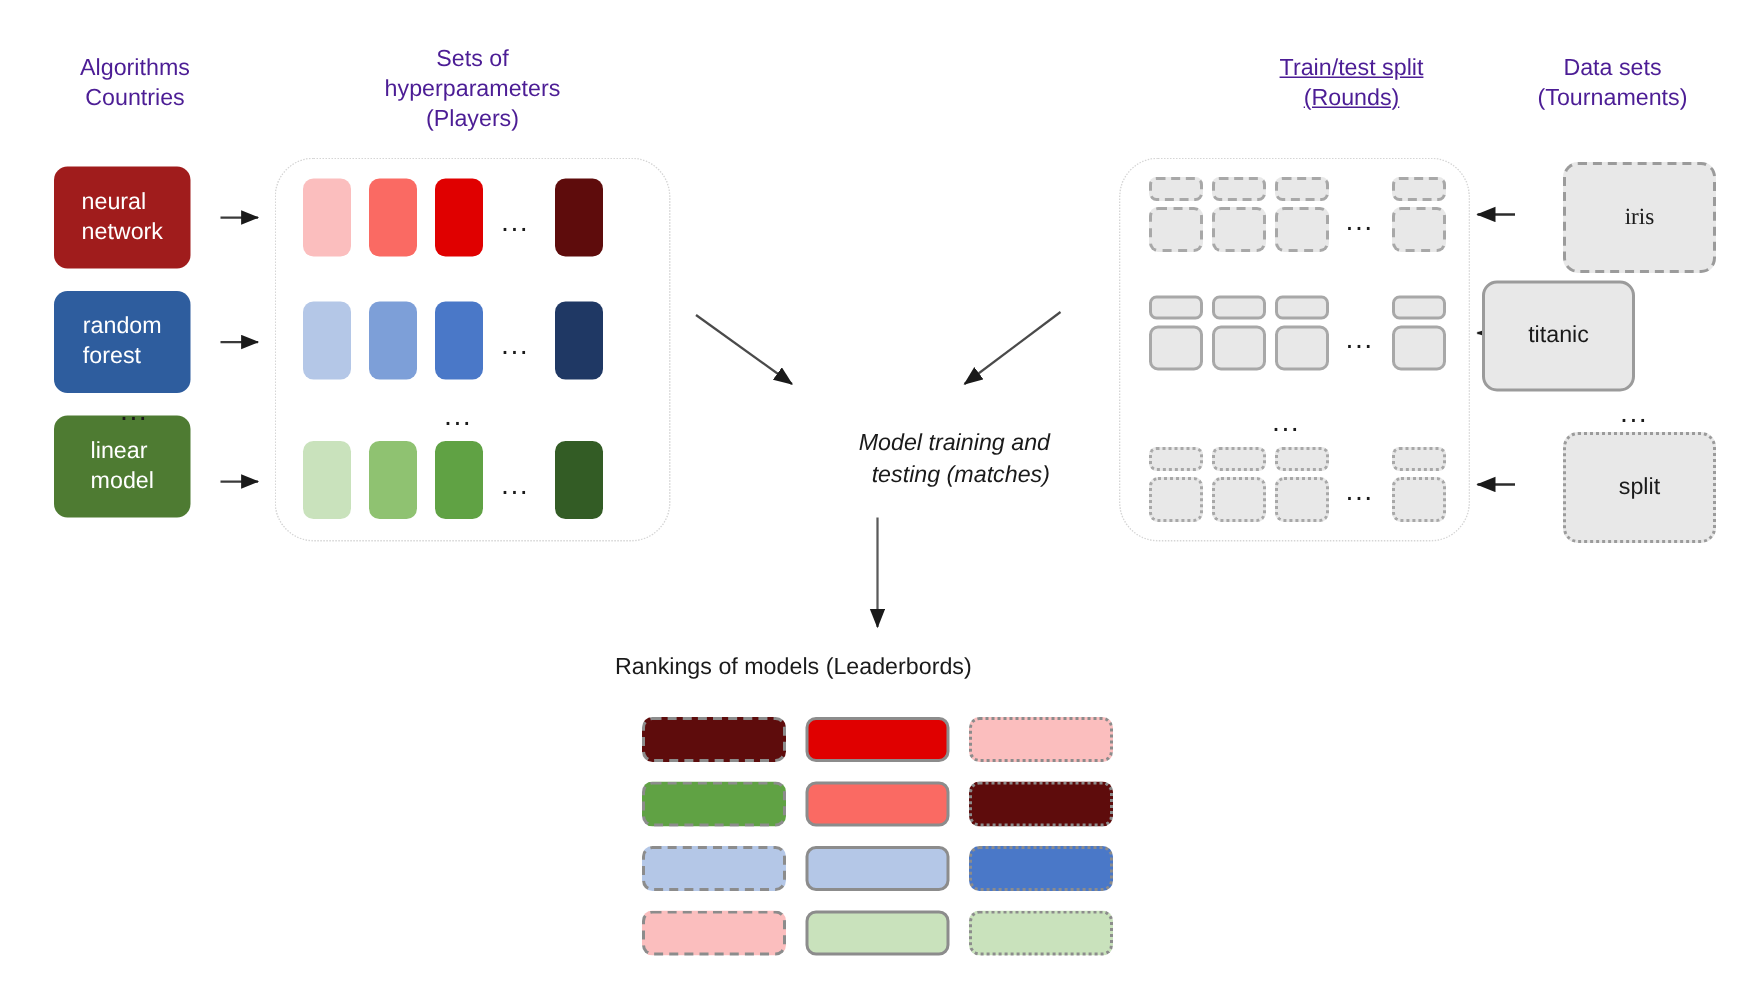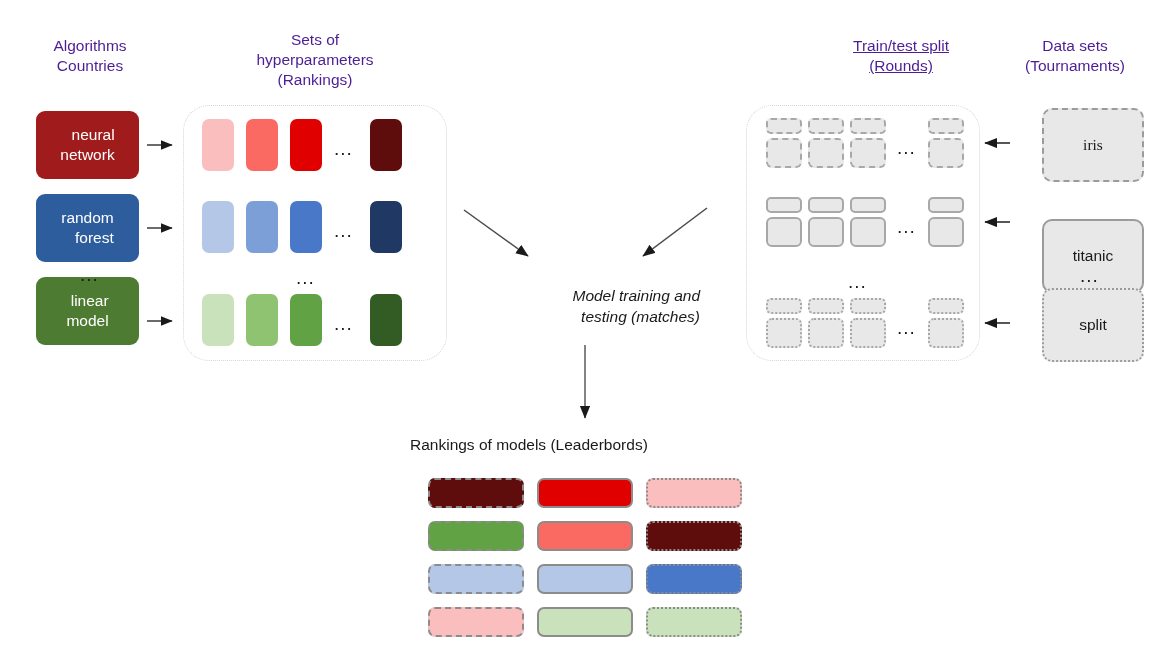--- a/index.html
+++ b/index.html
@@ -18,27 +18,27 @@
     text-align:center;
     font-size:15.5px;
     line-height:20px;
     color:#4c1d95;
     white-space:pre-line;
   }
 
   
   .algo-pill{
     position:absolute;
-    width:103px;height:68px;
+    width:91px;height:68px;
     border-radius:9px;
     color:#ffffff;
     font-size:15.5px;
     line-height:20px;
     display:flex;align-items:center;justify-content:center;
-    text-align:right;
+    text-align:left;
     white-space:pre-line;
   }
 
   
   .ds-pill{
     position:absolute;
     width:98px;height:70px;
     border-radius:10px;
     background:#e8e8e8;
     display:flex;align-items:center;justify-content:center;
@@ -160,21 +160,21 @@
   <g stroke="#5a5a5a" stroke-width="1.5" fill="none">
     <line x1="585" y1="345" x2="585" y2="418" marker-end="url(#ahg)"></line>
   </g>
 </svg>
 
 <div class="heading" style="left:30px;top:36px;width:120px;">Algorithms
 Countries</div>
 
 <div class="heading" style="left:205px;top:30px;width:220px;">Sets of
 hyperparameters
-(Rankings)</div>
+(Players)</div>
 
 <div class="heading" style="left:796px;top:36px;width:210px;text-decoration:underline;">Train/test split
 (Rounds)</div>
 
 <div class="heading" style="left:1000px;top:36px;width:150px;">Data sets
 (Tournaments)</div>
 
 <div class="algo-pill" style="left:36px;top:111px;background:#A01C1C;">neural
 network</div>
 <div class="algo-pill" style="left:36px;top:194px;background:#2E5D9E;">random
@@ -257,21 +257,21 @@
   <div class="test"></div>
   <div class="train"></div>
 </div>
 <div class="ellipsis" style="left:897px;top:318px;">...</div>
 <div class="round-unit u-dotted narrow" style="left:928px;top:298px;">
   <div class="test"></div>
   <div class="train"></div>
 </div>
 
 <div class="ds-pill bd-dashed" style="left:1042px;top:108px;">iris</div>
-<div class="ds-pill bd-solid" style="left:1042px;top:187px;margin-top:32px;">titanic</div>
+<div class="ds-pill bd-solid" style="left:988px;top:187px;">titanic</div>
 <div class="ellipsis" style="left:1080px;top:266px;">...</div>
 <div class="ds-pill bd-dotted" style="left:1042px;top:288px;">split</div>
 
 <div class="center-caption" style="left:470px;top:285px;width:230px;">Model training and
 testing (matches)</div>
 
 <div class="lb-caption" style="left:410px;top:436px;width:350px;">Rankings of models (Leaderbords)</div>
 
 <div class="lb-bar lb-dashed" style="left:428px;top:478px;background:#5E0C0C;"></div>
 <div class="lb-bar lb-dashed" style="left:428px;top:521px;background:#60A244;"></div>

